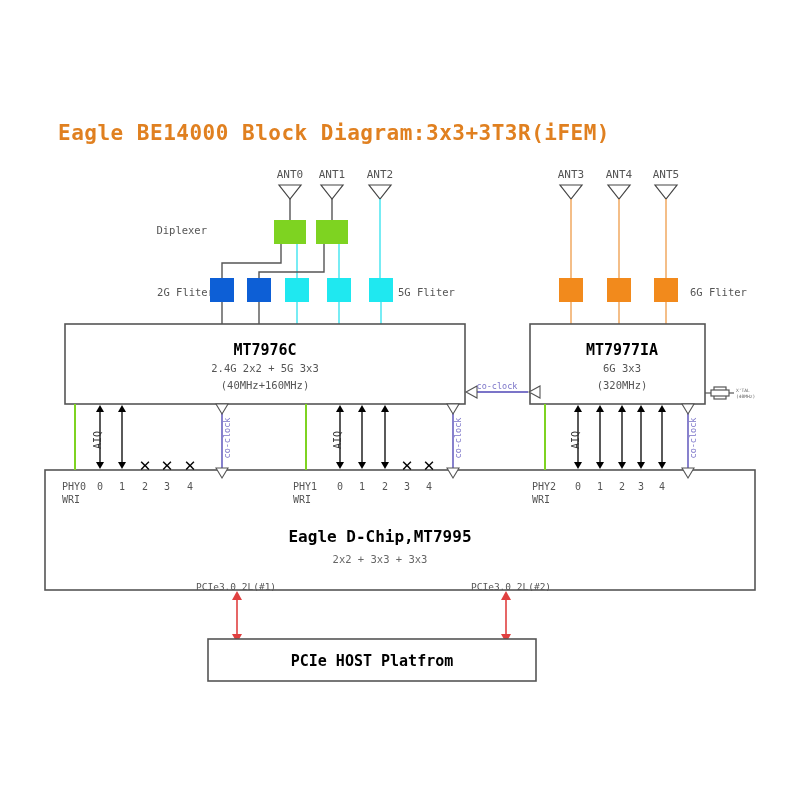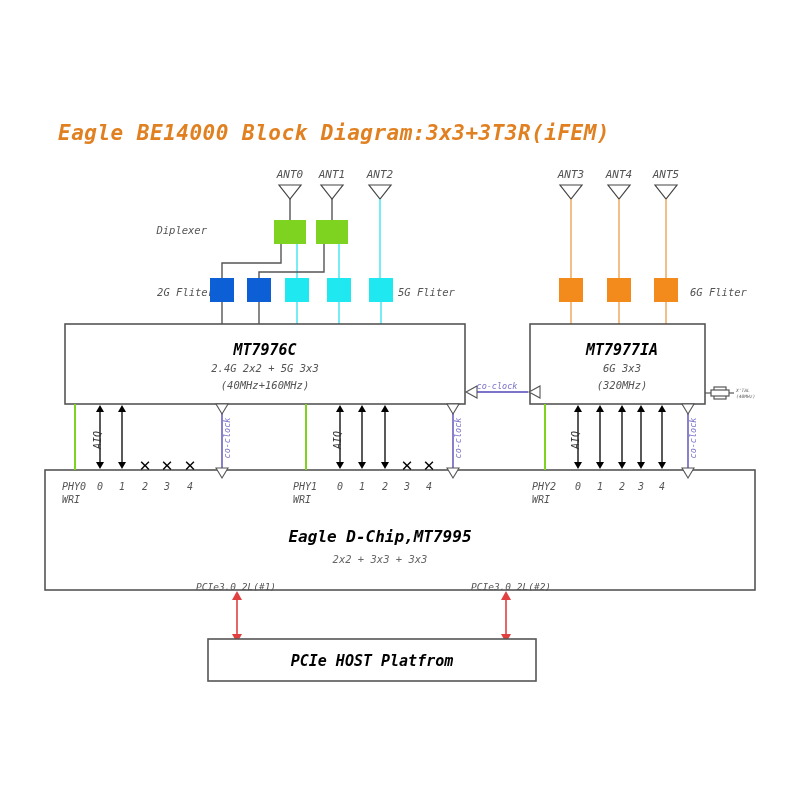--- a/index.html
+++ b/index.html
@@ -1,18 +1,18 @@
 <!DOCTYPE html>
 <html><head>
 <meta charset="utf-8">
 <style>
   html,body{margin:0;padding:0;background:#ffffff;}
   body{width:800px;height:800px;overflow:hidden;
        font-family:"DejaVu Sans Mono","Liberation Mono",monospace;}
-  #stage{position:relative;width:800px;height:716px;font-style:italic;}
+  #stage{position:relative;width:800px;height:716px;}
   svg#diagram{position:absolute;left:0;top:0;width:800px;height:800px;}
   .ttl{font-family:"DejaVu Sans Mono","Liberation Mono",monospace;
        font-size:21px;font-weight:bold;fill:#e08020;letter-spacing:0.5px;}
   .antlbl{font-size:11px;fill:#555;font-family:"DejaVu Sans Mono","Liberation Mono",monospace;}
   .flbl{font-size:10.5px;fill:#555;font-family:"DejaVu Sans Mono","Liberation Mono",monospace;}
   .chipname{font-size:15px;font-weight:bold;fill:#000;font-family:"DejaVu Sans Mono","Liberation Mono",monospace;}
   .chipsub{font-size:10.5px;fill:#555;font-family:"DejaVu Sans Mono","Liberation Mono",monospace;}
   .dchipname{font-size:16px;font-weight:bold;fill:#000;font-family:"DejaVu Sans Mono","Liberation Mono",monospace;}
   .dchipsub{font-size:10.5px;fill:#666;font-family:"DejaVu Sans Mono","Liberation Mono",monospace;}
   .hostname{font-size:15px;font-weight:bold;fill:#000;font-family:"DejaVu Sans Mono","Liberation Mono",monospace;}

